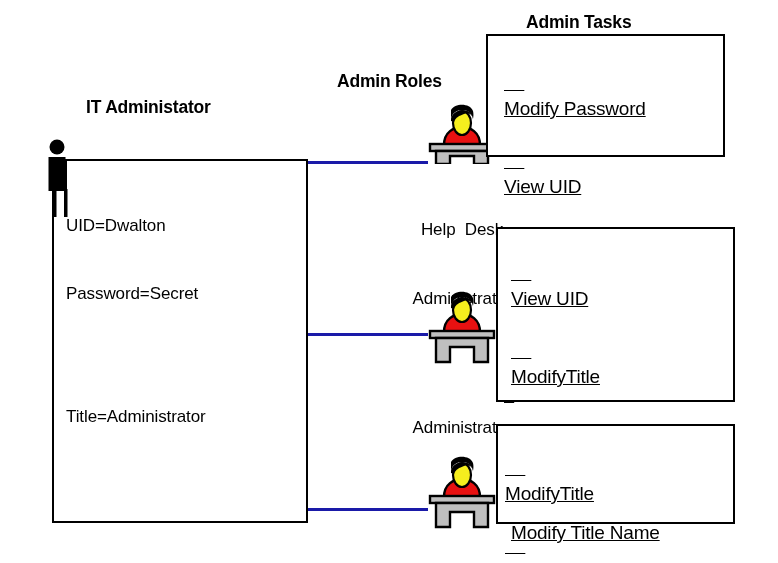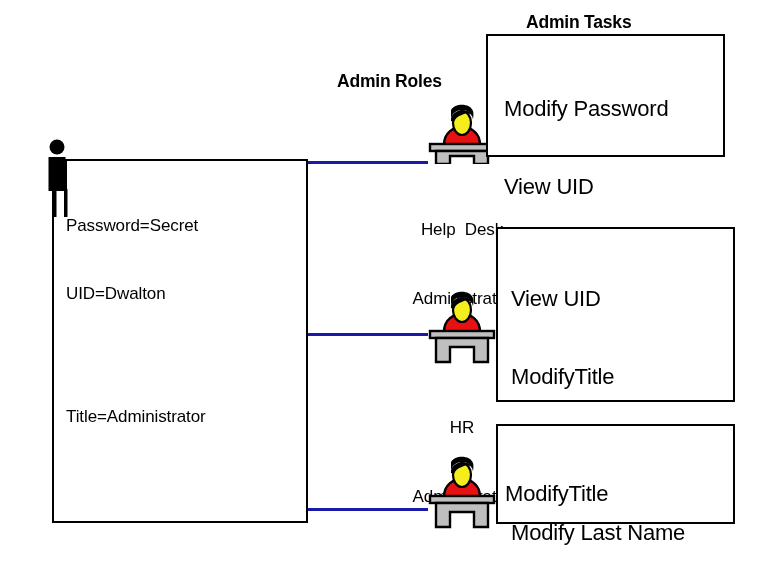--- a/index.html
+++ b/index.html
@@ -38,24 +38,25 @@
     position: absolute;
     font-size: 17px;
     line-height: 22.5px;
     white-space: pre;
     letter-spacing: -0.1px;
   }
   .attr-list div.blank { height: 11px; line-height: 11px; }
 
   .task-list {
     position: absolute;
-    font-size: 22px;
+    font-size: 19px;
     line-height: 26px;
     white-space: pre;
     letter-spacing: -0.2px;
+    text-decoration: underline;
   }
 
   
   .connector {
     background: #1a1aa8;
     height: 3px;
   }
 
   
   .role-caption {
@@ -68,20 +69,21 @@
   }
 
   
   .stick-figure { position: absolute; }
 </style>
 </head>
 <body>
 
 <div id="canvas">
 
+  <div class="heading abs" style="left:86px; top:97px;">IT Administator</div>
 
   <div class="heading abs" style="left:337px; top:71px;text-align:center;">Admin Roles</div>
 
   <div class="heading abs" style="left:526px; top:4px;margin-top:8px;">Admin Tasks</div>
 
   <div class="connector abs" style="left:306px; top:161px; width:122px;"></div>
   <div class="connector abs" style="left:306px; top:333px; width:122px;"></div>
   <div class="connector abs" style="left:306px; top:508px; width:122px;"></div>
 
   <div class="box abs" style="left:52px; top:159px; width:256px; height:364px;"></div>
@@ -90,22 +92,22 @@
     <svg width="36" height="80" viewBox="0 0 36 80" xmlns="http://www.w3.org/2000/svg">
       <circle cx="13" cy="9" r="7.5" fill="#000000"></circle>
       <rect x="4.5" y="19" width="17" height="34" fill="#000000"></rect>
       <rect x="19" y="22" width="4" height="30" fill="#000000"></rect>
       <rect x="9" y="51" width="3.5" height="28" fill="#000000"></rect>
       <rect x="20" y="51" width="3.5" height="28" fill="#000000"></rect>
     </svg>
   </div>
 
   <div class="attr-list" style="left:66px; top:170px;">
+    <div>UID=Dwalton</div>
     <div>Password=Secret</div>
-    <div>UID=Dwalton</div>
     <div class="blank"></div>
     <div>Title=Administrator</div>
     <div class="blank"></div>
     
     
     
     
     
     
     
@@ -143,30 +145,29 @@
     <svg width="76" height="83" viewBox="0 0 76 83" xmlns="http://www.w3.org/2000/svg">
       <path d="M20 45 C20 32, 30 27, 38 27 C46 27, 56 32, 56 45 Z" fill="#e81111" stroke="#000000" stroke-width="2.4"></path>
       <ellipse cx="38" cy="23" rx="9" ry="12" fill="#f5ee1e" stroke="#000000" stroke-width="2.2"></ellipse>
       <path d="M27 21 C26 8, 50 6, 49 20 C49 14, 44 12, 40 14 C35 16, 32 17, 30 22 Z" fill="#000000"></path>
       <path d="M27 10 C31 3, 46 3, 49 11 C50 15, 49 19, 49 19 C48 12, 43 10, 38 10 C33 10, 28 13, 27 19 Z" fill="#000000"></path>
       <rect x="6" y="44" width="64" height="7" fill="#bfbfbf" stroke="#000000" stroke-width="2.4"></rect>
       <path d="M12 51 L12 75 L26 75 L26 60 L50 60 L50 75 L64 75 L64 51 Z" fill="#bfbfbf" stroke="#000000" stroke-width="2.4"></path>
     </svg>
   </div>
   <div class="role-caption" style="left:372px; top:370px; width:180px;">
-    <div>HR</div>
     <div>Administrator</div>
   </div>
 
   <div class="box abs" style="left:496px; top:227px; width:239px; height:175px;"></div>
   <div class="task-list" style="left:511px; top:234px;">
     <div>View UID</div>
     <div>ModifyTitle</div>
     <div>Modify First Name</div>
-    <div>Modify Last Name</div>
+    <div>Modify Title Name</div>
     
     
   </div>
 
   <div class="abs" style="left:424px; top:452px; width:76px; height:83px;">
     <svg width="76" height="83" viewBox="0 0 76 83" xmlns="http://www.w3.org/2000/svg">
       <path d="M20 45 C20 32, 30 27, 38 27 C46 27, 56 32, 56 45 Z" fill="#e81111" stroke="#000000" stroke-width="2.4"></path>
       <ellipse cx="38" cy="23" rx="9" ry="12" fill="#f5ee1e" stroke="#000000" stroke-width="2.2"></ellipse>
       <path d="M27 21 C26 8, 50 6, 49 20 C49 14, 44 12, 40 14 C35 16, 32 17, 30 22 Z" fill="#000000"></path>
       <path d="M27 10 C31 3, 46 3, 49 11 C50 15, 49 19, 49 19 C48 12, 43 10, 38 10 C33 10, 28 13, 27 19 Z" fill="#000000"></path>

